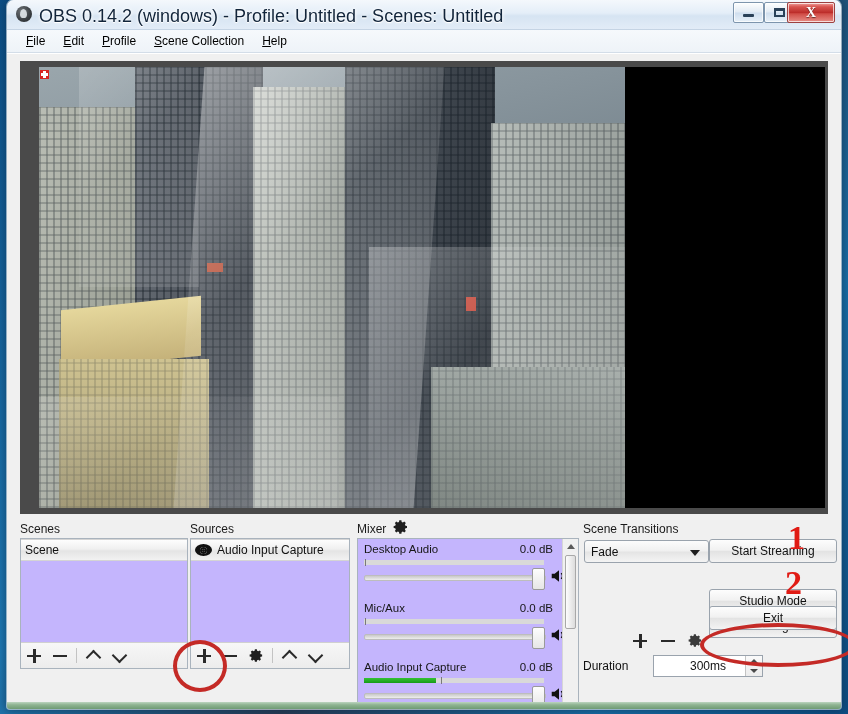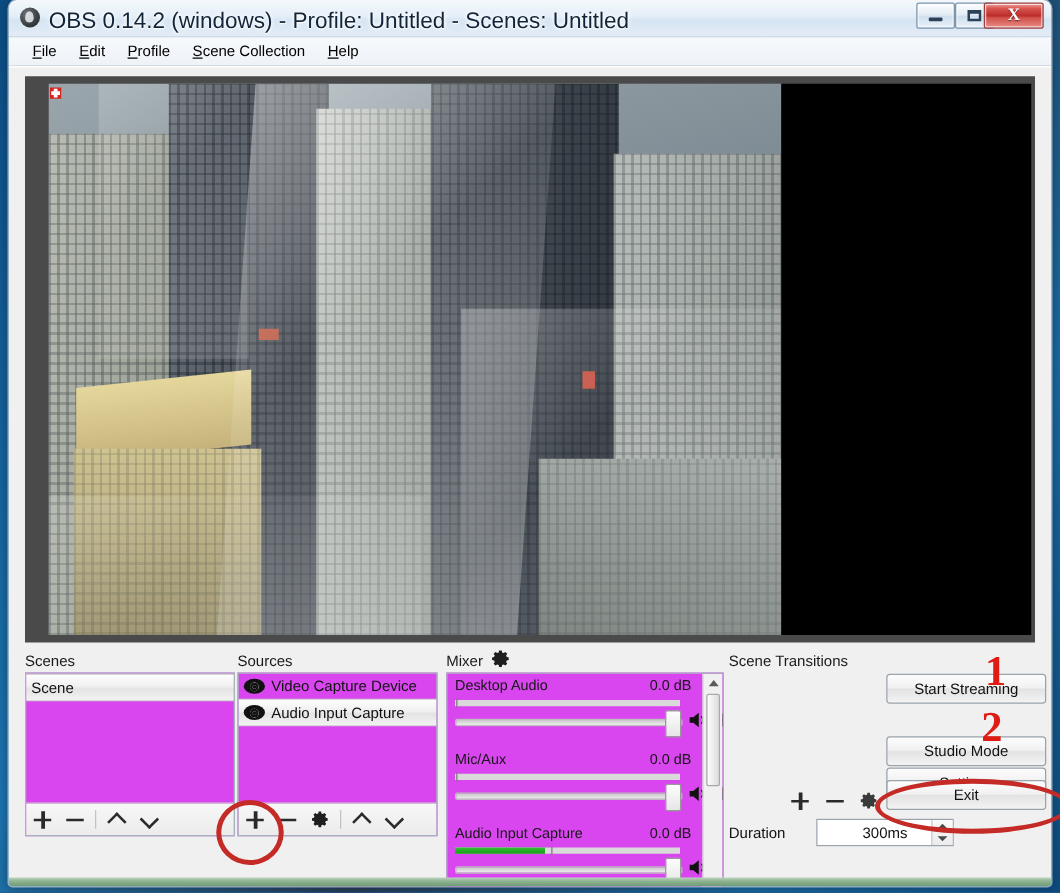--- a/index.html
+++ b/index.html
@@ -167,21 +167,21 @@
     background: linear-gradient(135deg, rgba(255,255,255,.42) 0%, rgba(255,255,255,.10) 40%, rgba(255,255,255,.30) 100%);
   }
 
   
   .dock-title {
     position: absolute;
     font-size: 12px; color: #1a1a1a;
   }
   .panel-box {
     position: absolute;
-    background: #d946ef;
+    background: #c4b5fd;
     border: 1px solid #a9b3bd;
   }
   .list-row {
     position: relative;
     height: 20px;
     display: flex; align-items: center;
     font-size: 12px; color: #111;
     padding-left: 4px;
     cursor: pointer;
   }
@@ -454,26 +454,20 @@
               <span class="chev"></span>
             </div>
           <div class="tbtn">
               <span class="chev down"></span>
             </div>
         </div>
       </div>
 
       <div class="dock-title" style="left:183px; top:468px;">Sources</div>
       <div class="panel-box" style="left:183px; top:484px; width:158px; height:129px;">
-        <div class="list-row">
-          <span class="eye">
-              <i></i>
-            </span>
-          <span>Video Capture Device</span>
-        </div>
         <div class="list-row sel">
           <span class="eye">
               <i></i>
             </span>
           <span>Audio Input Capture</span>
         </div>
         <div class="toolstrip">
           <div class="tbtn">
               <span class="ico-plus"></span>
             </div>
@@ -575,20 +569,24 @@
 
         <div class="vscroll" style="right:0;">
           <div class="vscroll-arrow" style="top:0;"></div>
           <div class="vscroll-thumb" style="top:16px; height:72px;"></div>
 
         </div>
       </div>
 
       <div class="dock-title" style="left:576px; top:468px;">Scene Transitions</div>
 
+      <div class="combo" style="left:577px; top:486px; width:117px; height:21px;">
+        <span>Fade</span>
+        <span class="caret"></span>
+      </div>
 
       <div class="tbtn" style="position:absolute; left:620px; top:575px;">
         <span class="ico-plus"></span>
       </div>
       <div class="tbtn" style="position:absolute; left:648px; top:575px;">
         <span class="ico-minus"></span>
       </div>
       <div class="tbtn" style="position:absolute; left:675px; top:575px;">
         <span class="gear">
           <svg width="15" height="15" viewBox="0 0 24 24">
@@ -608,21 +606,21 @@
 
       <div class="btn" style="left:702px; top:485px; width:126px; height:22px;">
         <span>Start Streaming</span>
       </div>
       <div class="btn" style="left:702px; top:560px; width:126px; height:22px;">
         <span>Settings</span>
       </div>
       <div class="btn" style="left:702px; top:535px; width:126px; height:22px;">
         <span>Studio Mode</span>
       </div>
-      <div class="btn" style="left:702px; top:570px; width:126px; height:22px;">
+      <div class="btn" style="left:702px; top:552px; width:126px; height:22px;">
         <span>Exit</span>
       </div>
 
 
     </div>
   </div>
 
   <div class="annot ann-num" style="left:788px; top:521px; font-size:34px;">1</div>
   <div class="annot ann-num" style="left:785px; top:566px; font-size:34px;">2</div>
 

